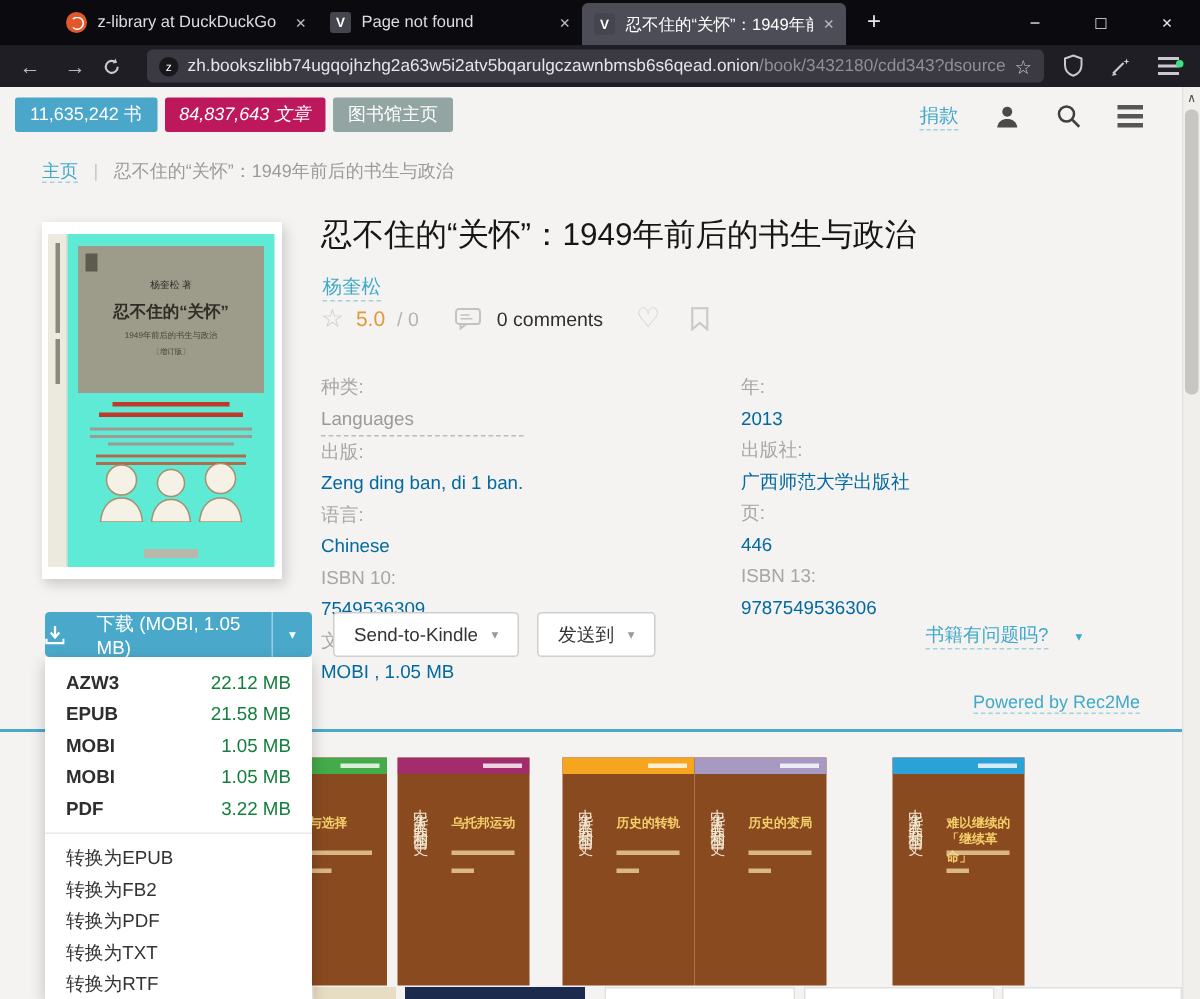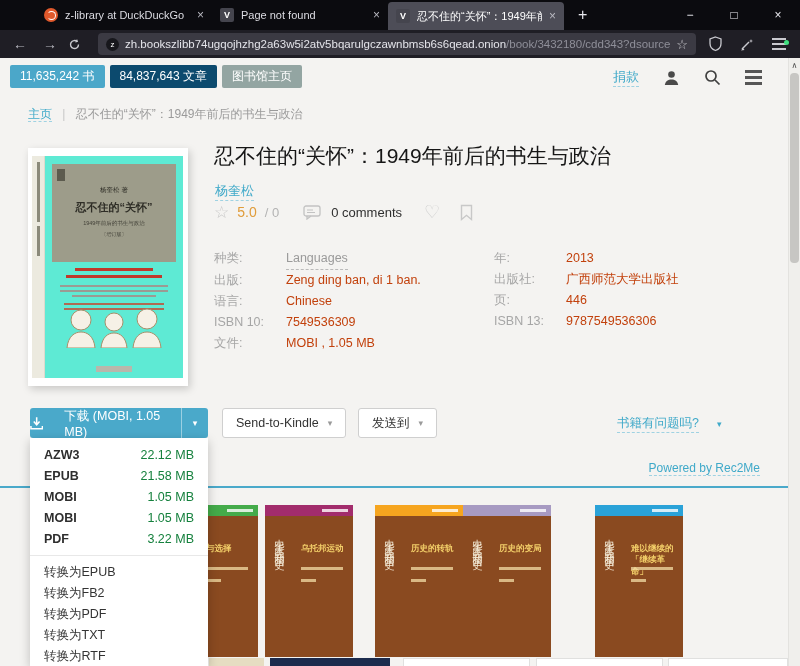--- a/index.html
+++ b/index.html
@@ -62,23 +62,23 @@
   .b-title { position:absolute; left:214px; top:84px; width:560px; font-size:21px; color:#161616; }
   .b-author { position:absolute; left:215px; top:124px; font-size:13px; }
   .rating { position:absolute; left:214px; top:143px; display:flex; align-items:center; gap:8px; }
   .star { color:#c9c9c9; font-size:17px; }
   .rate-val { color:#e09c3a; font-size:14px; }
   .rate-cnt { color:#b3b3b3; font-size:13px; }
   .comments-txt { color:#2f2f2f; font-size:13px; margin-left:2px; }
   .heart { color:#cfcfcf; font-size:18px; margin-left:14px; }
   .details { position:absolute; top:190px; font-size:12.5px; line-height:21px; }
   .details.dl { left:214px; } .details.dr { left:494px; }
-  .drow { display:flex; }
+  .drow { display:flex;flex-direction:column; }
   .dlabel { width:72px; color:#a6a6a6; flex:none; }
-  .dvalue { color:#c2410c; }
+  .dvalue { color:#0369a1; }
   .dvalue.glink { color:#9a9a9a; border-bottom:1px dashed #bbb; cursor:pointer; }
   
   .btn-dl { position:absolute; left:30px; top:350px; width:178px; height:30px; border-radius:3px; color:#fff; display:flex; overflow:hidden; }
   .btn-dl-main { flex:1; display:flex; align-items:center; justify-content:center; gap:21px; font-size:12.5px; cursor:pointer; }
   .btn-dl-caret { width:27px; border-left:1px solid rgba(255,255,255,.45); display:flex; align-items:center; justify-content:center; font-size:9px; cursor:pointer; }
   .btn-white { position:absolute; top:350px; height:30px; background:#fff; border:1px solid #cfcfcf; border-radius:3px; display:flex; align-items:center; gap:9px; padding:0 13px; font-size:12.5px; color:#333; cursor:pointer; }
   .btn-white .caret { color:#9a9a9a; font-size:9px; }
   .report { position:absolute; left:617px; top:357px; font-size:12.5px; display:flex; gap:18px; align-items:center; }
   .report .caret { color:#3fa9c9; font-size:9px; border:none; }
   
@@ -168,21 +168,21 @@
         <i></i>
       </span>
     <span class="green-dot"></span>
   </span>
 </div>
 
 <div class="page">
 
   <div class="badges">
     <span class="badge" style="background: rgb(75, 167, 201);">11,635,242 书</span>
-    <span class="badge" style="background: #0c4a6e;">84,837,643 文章</span>
+    <span class="badge" style="background: #be185d; font-style: italic;">84,837,643 文章</span>
     <span class="badge" style="background: rgb(147, 165, 162);">图书馆主页</span>
   </div>
 
   <div class="hdr-right">
     <a class="link donate">捐款</a>
     <span>
       <svg width="17" height="17" viewBox="0 0 17 17">
           <circle cx="8.5" cy="5.5" r="3.3" fill="#4a4a4a"></circle>
           <path d="M1.8 16c.6-4 3.4-5.6 6.7-5.6s6.1 1.6 6.7 5.6z" fill="#4a4a4a"></path>
         </svg>

